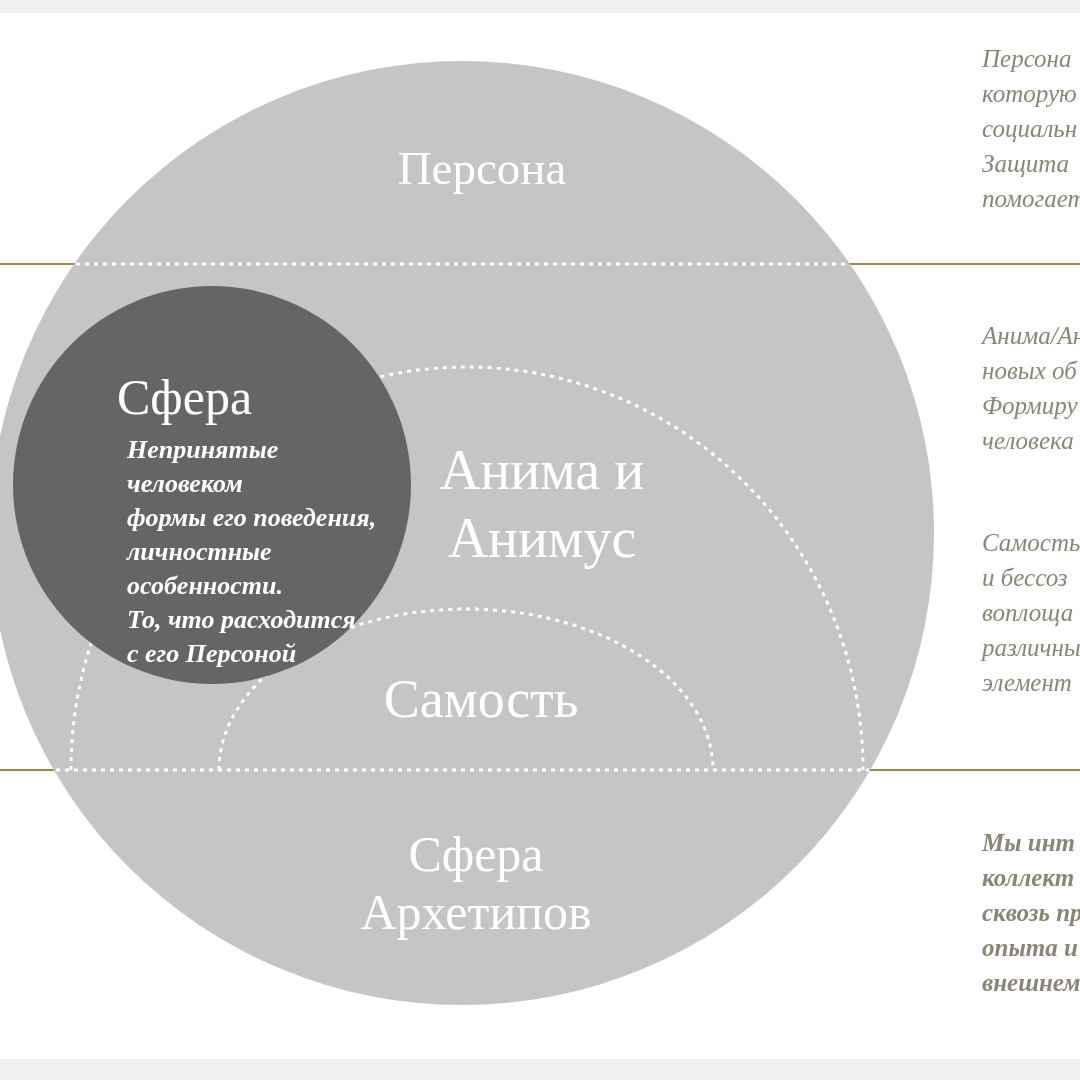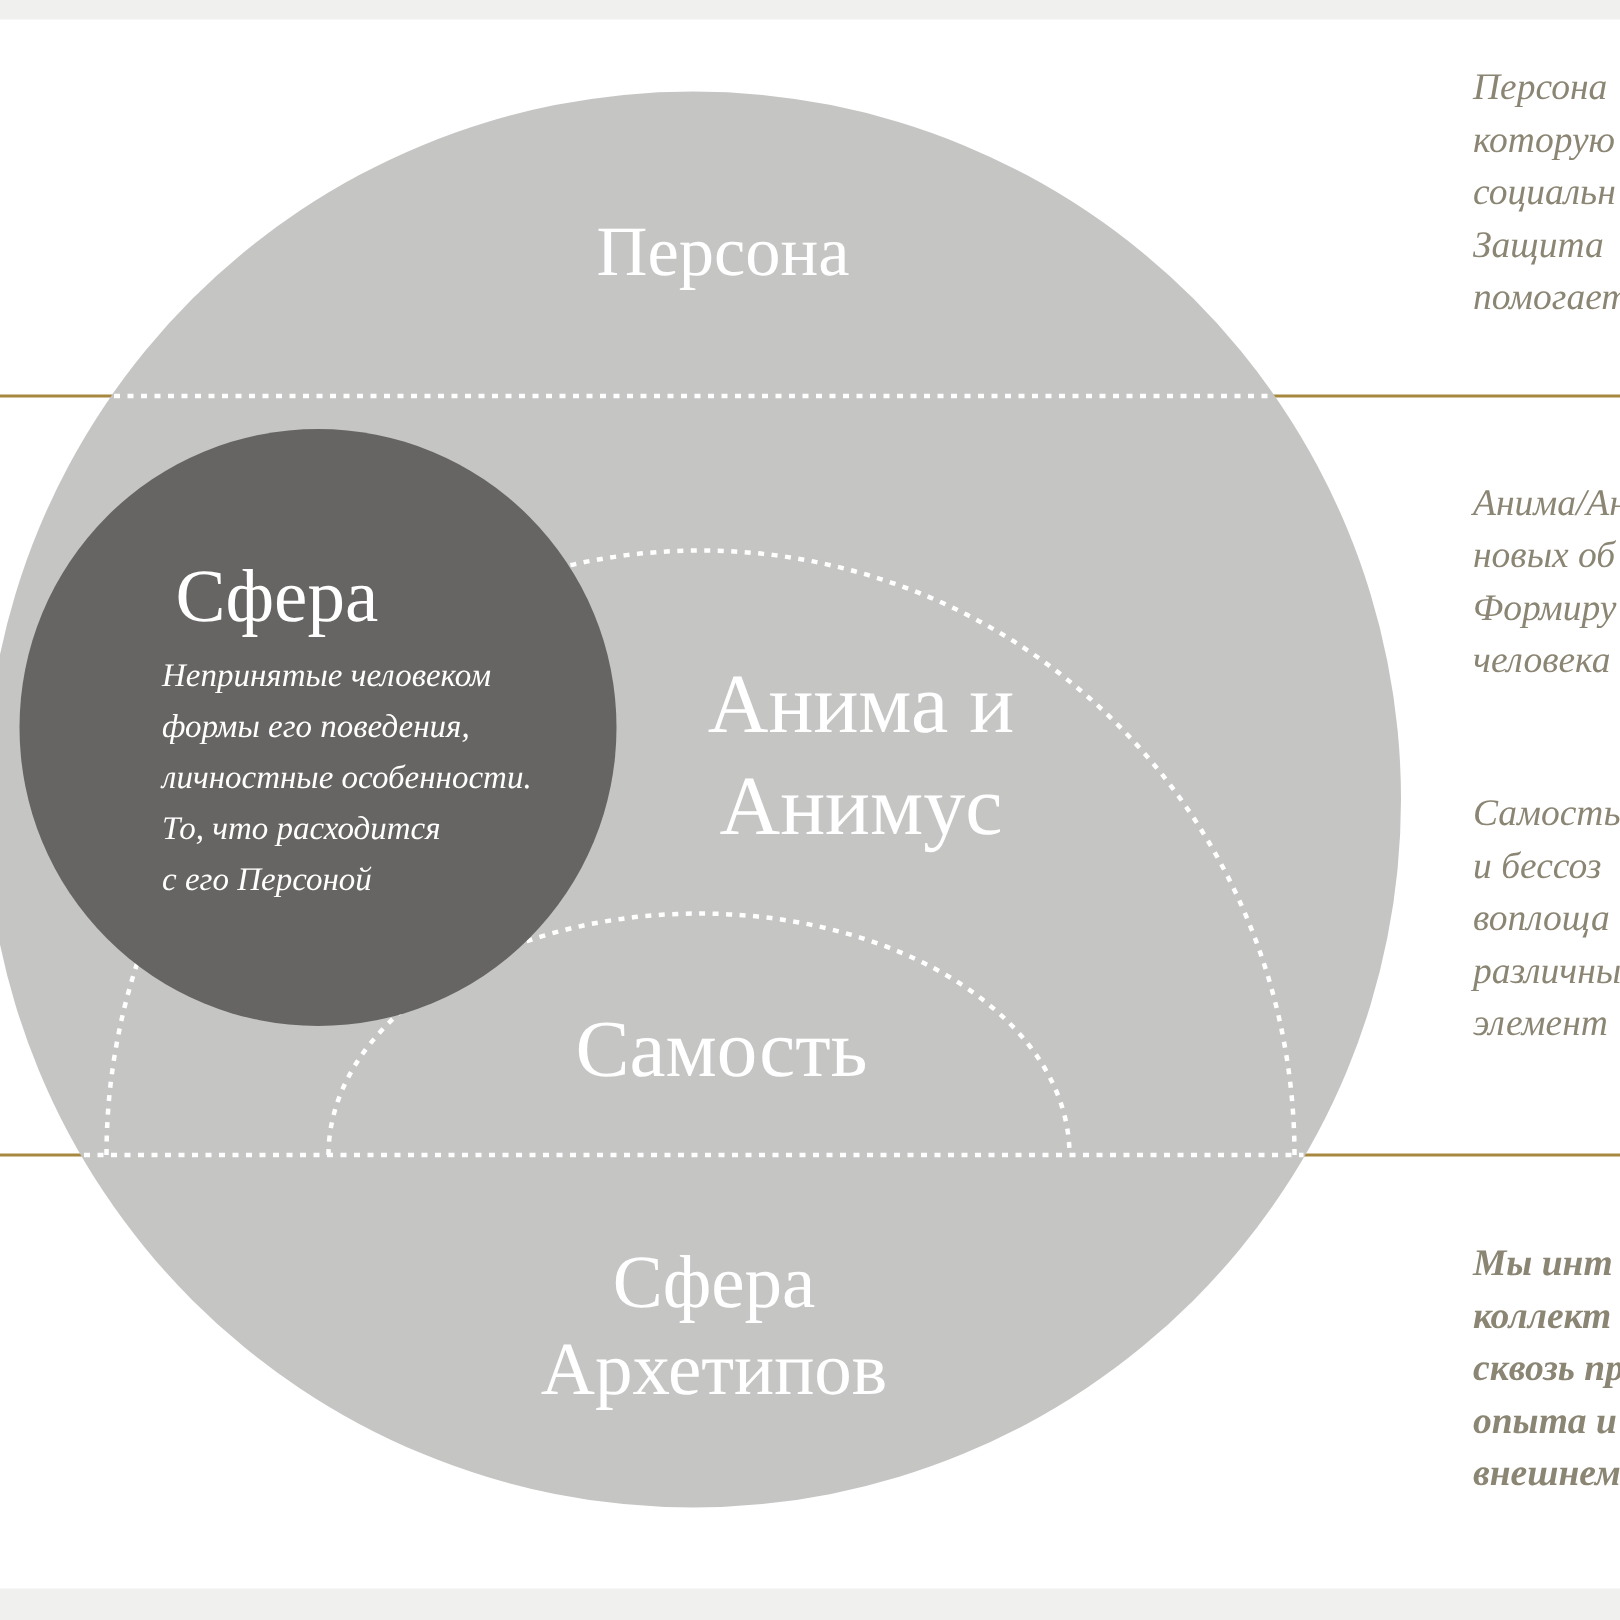--- a/index.html
+++ b/index.html
@@ -10,26 +10,26 @@
   }
   .strip { position:absolute; left:0; width:1080px; background:#f0f0ef; }
   .strip-top { top:0; height:13px; }
   .strip-bottom { top:1059px; height:21px; }
   svg.diagram { position:absolute; left:0; top:0; }
 
   .lbl { position:absolute; color:#ffffff; white-space:pre-line; }
   .lbl-center { text-align:center; }
 
   .lbl-persona    { left:232px; top:140px; width:500px; font-size:47px; line-height:56px; }
-  .lbl-anima      { left:418px; top:436px; width:312px; font-size:56px; line-height:68px; }
+  .lbl-anima      { left:386px; top:436px; width:312px; font-size:56px; line-height:68px; }
   .lbl-self       { left:331px; top:670px; width:300px; font-size:54px; line-height:58px; }
   .lbl-archetypes { left:326px; top:825px; width:300px; font-size:50px; line-height:58px;font-family:Liberation Serif, serif; }
 
   .shadow-title { left:117px; top:368px; font-size:50px; line-height:58px; }
-  .shadow-desc  { left:108px; top:433px; width:270px; font-size:22px; line-height:34px; font-style:italic; }
+  .shadow-desc  { left:127px; top:433px; width:270px; font-size:26px; line-height:34px; font-style:italic;font-weight:bold; }
 
   .note {
     position:absolute; left:982px; width:220px;
     color:#8b8574; font-style:italic;
     font-size:25px; line-height:35px; white-space:pre-line;
   }
   .note-1 { top:41px;  }
   .note-2 { top:318px; }
   .note-3 { top:525px; }
   .note-4 { top:825px; font-weight:600; }

